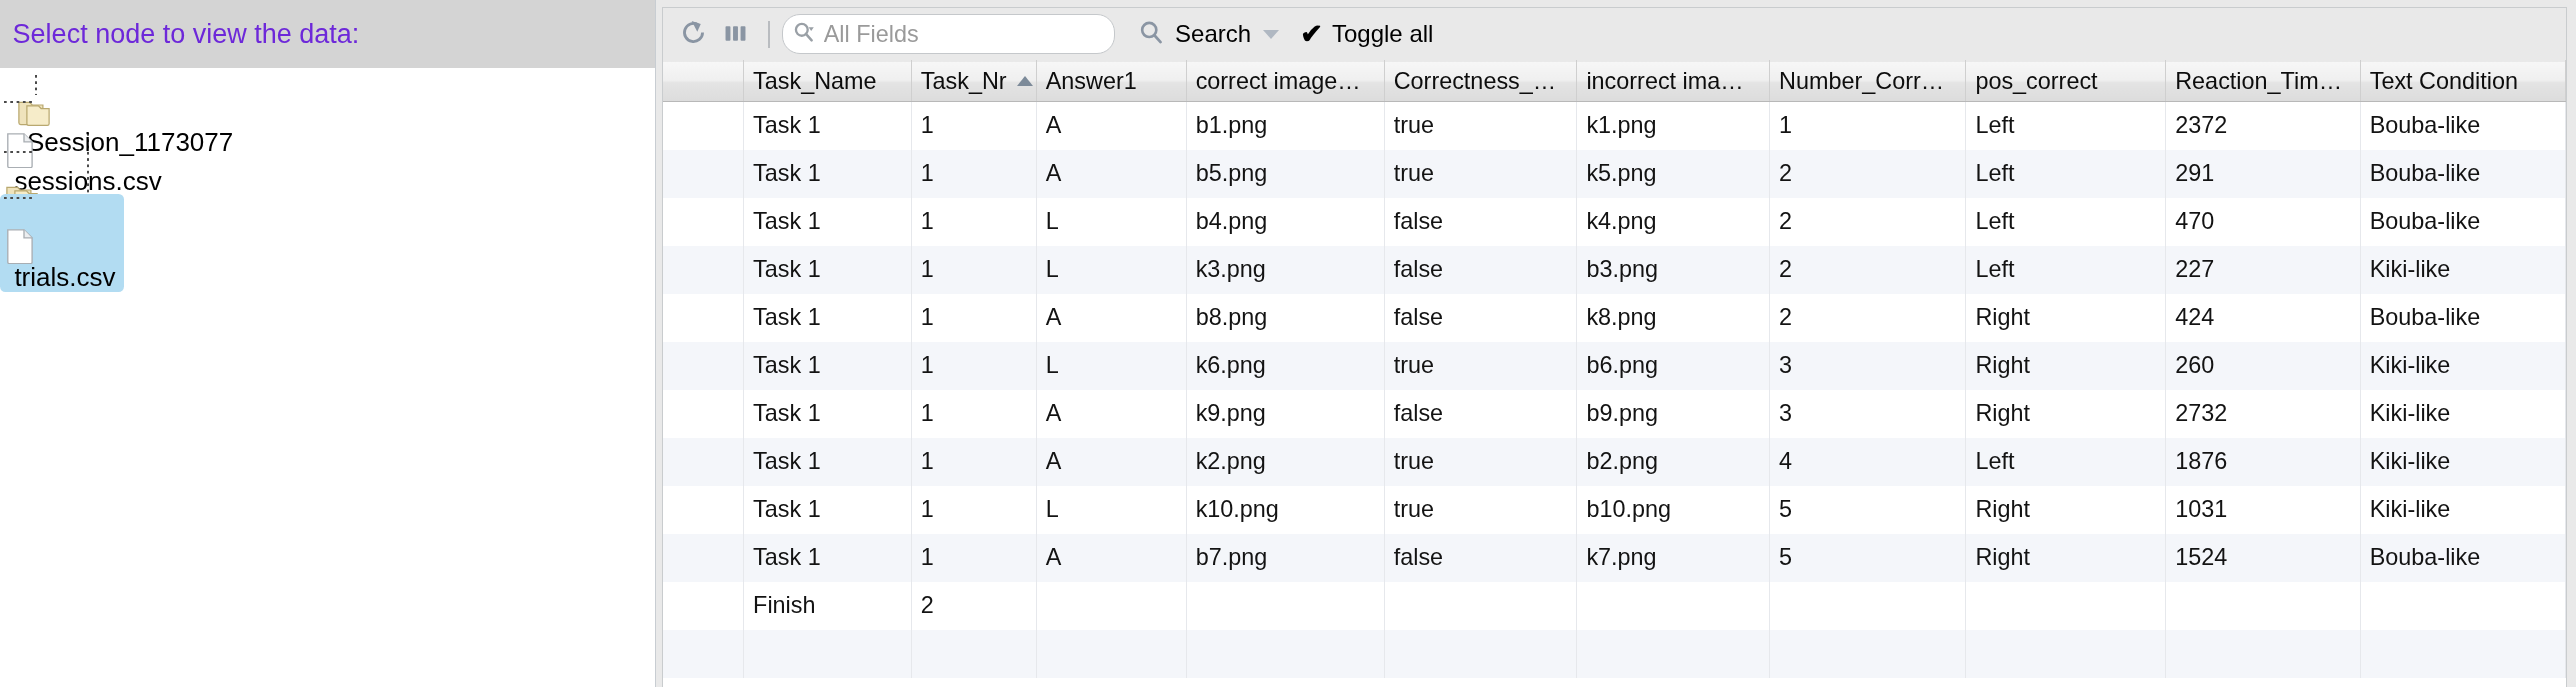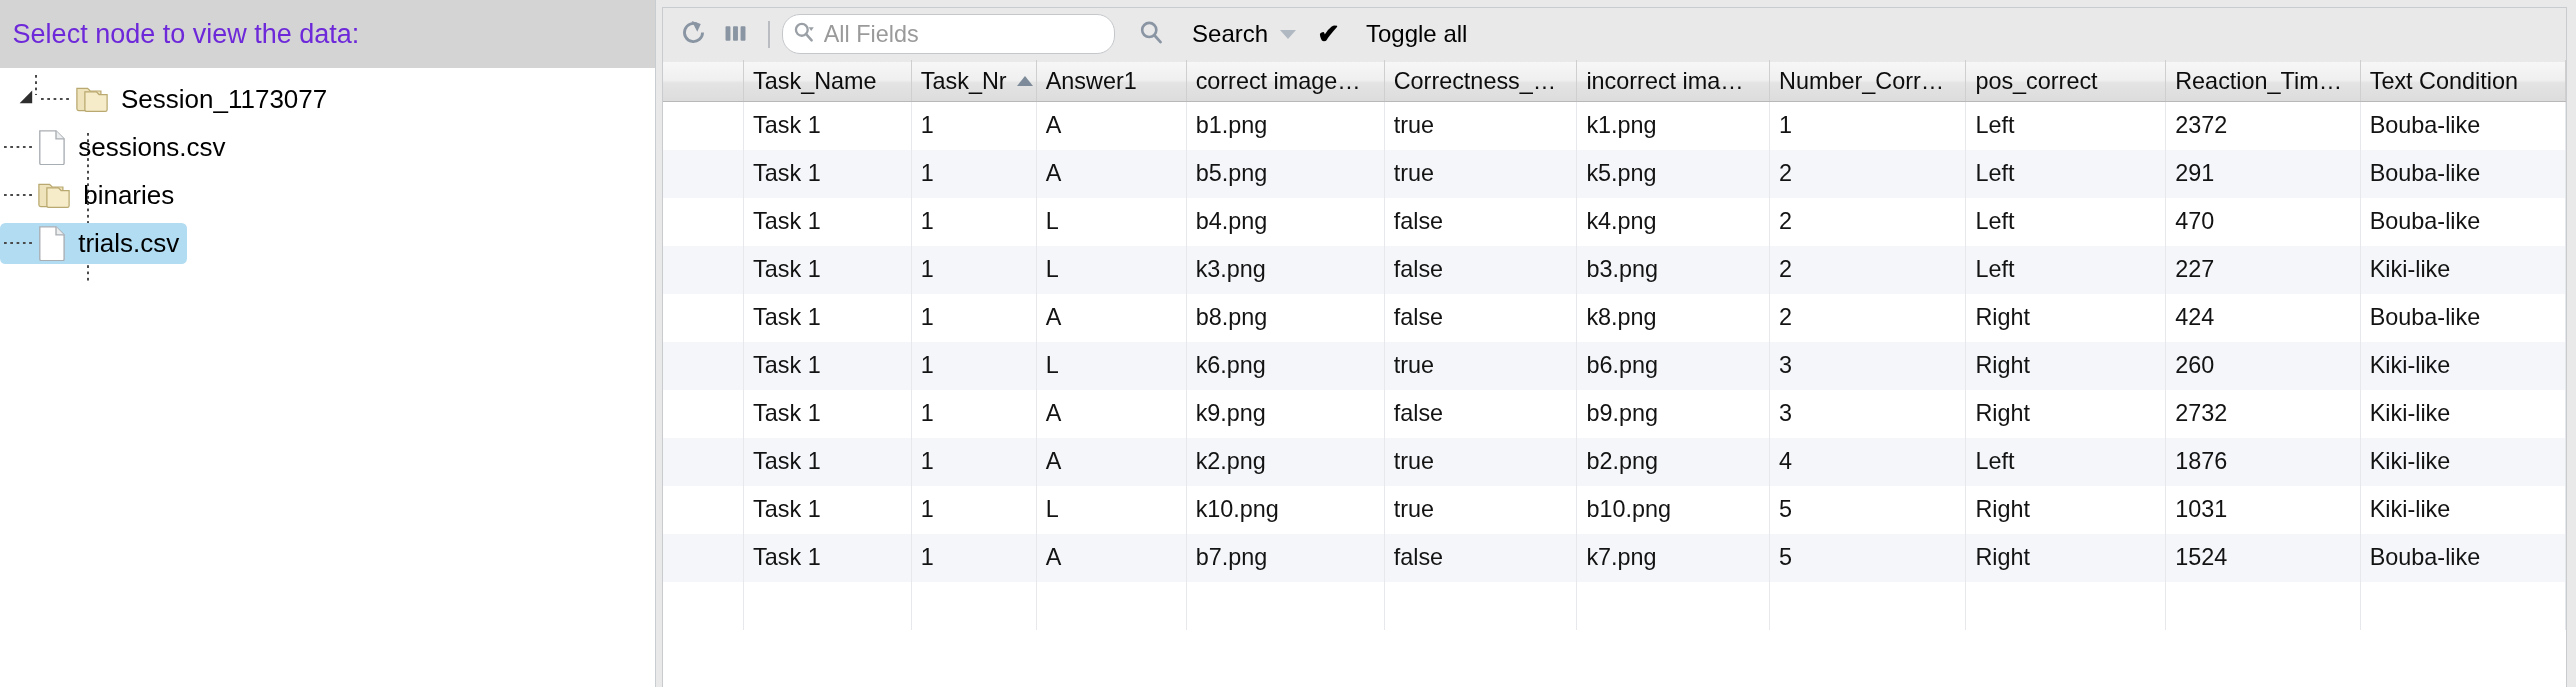--- a/index.html
+++ b/index.html
@@ -60,23 +60,24 @@
 
   .tree-row {
     position: relative;
     height: 48px;
     display: flex;
     align-items: center;
     white-space: nowrap;
   }
   .tree-row .row-inner {
     display: inline-flex;
-    align-items: center;
+    align-items: flex-start;
     border-radius: 5.4px;
     padding: 2.7px 8px 2.7px 3.6px;
+    flex-direction: column;
   }
   .tree-row.selected .row-inner {
     background: #b2dcf2;
   }
   .tree-label {
     font-size: 26px;
     color: #000000;
     line-height: 1;
     margin-left: 10.8px;
   }
@@ -209,21 +210,21 @@
 
   .tb-action {
     display: inline-flex;
     align-items: center;
     margin-left: 21.6px;
     cursor: pointer;
   }
   .tb-action .tb-text {
     font-size: 24px;
     color: #000;
-    margin-left: 26px;
+    margin-left: 9px;
     line-height: 1;
     white-space: nowrap;
   }
   .caret-down {
     width: 0; height: 0;
     border-left: 8px solid transparent;
     border-right: 8px solid transparent;
     border-top: 9px solid #b0b8c2;
     margin-left: 11.7px;
   }
@@ -633,20 +634,33 @@
                 <td>b7.png</td>
                 <td>false</td>
                 <td>k7.png</td>
                 <td>5</td>
                 <td>Right</td>
                 <td>1524</td>
                 <td class="last">Bouba-like</td>
               </tr>
               <tr>
                 <td class="gutter"></td>
+                <td>Finish</td>
+                <td>2</td>
+                <td></td>
+                <td></td>
+                <td></td>
+                <td></td>
+                <td></td>
+                <td></td>
+                <td></td>
+                <td class="last"></td>
+              </tr>
+              <tr>
+                <td class="gutter"></td>
                 <td></td>
                 <td></td>
                 <td></td>
                 <td></td>
                 <td></td>
                 <td></td>
                 <td></td>
                 <td></td>
                 <td></td>
                 <td class="last"></td>

